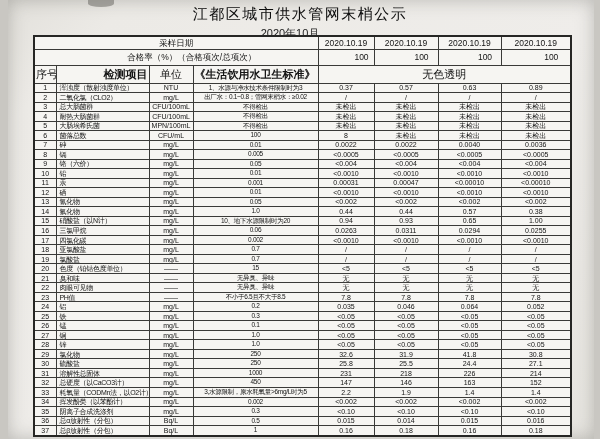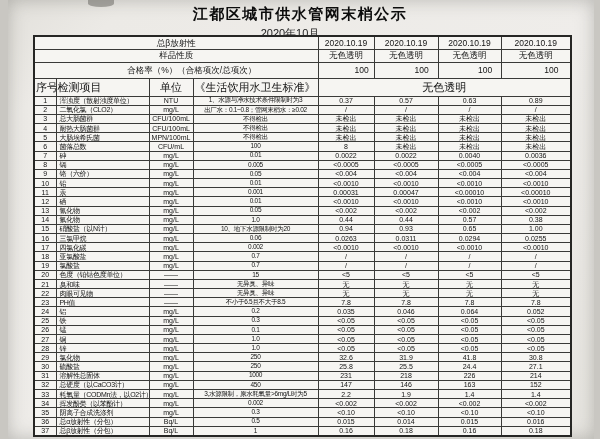--- a/index.html
+++ b/index.html
@@ -14,21 +14,21 @@
     position:absolute; left:8px; top:0; width:586px; height:439px;
     background:linear-gradient(135deg,#e2e0db 0%, #eceae6 12%, #efedea 60%, #e6e4df 100%);
     box-shadow:inset 0 0 18px rgba(90,88,84,.35);
   }
   .smudge {
     position:absolute; left:88px; top:0; width:26px; height:7px;
     background:#6d6b66; border-radius:0 0 60% 60%; opacity:.55;
   }
   .title {
     position:absolute; top:5px; left:0; width:600px;
-    text-align:center; font-size:15px; font-weight:bold;
+    text-align:center; font-size:15px; font-weight:normal;
     letter-spacing:1.5px; color:#0c0c0c;
   }
   .subtitle {
     position:absolute; top:26px; left:0; width:580px;
     text-align:center; font-size:11px; color:#222;
   }
   table {
     position:absolute; left:33px; top:35px;
     width:537px; height:402px;
     border-collapse:collapse; table-layout:fixed;
@@ -41,21 +41,21 @@
     font-size:7px; line-height:1;
     padding:0 1px;
     white-space:nowrap; overflow:hidden;
     color:#141414;
   }
   tr.hr td { height:13px; font-size:8.5px; }
   tr.hr4 td { height:16px; font-size:8.5px;padding-left:32px; }
   tr.ch td { height:18px; font-size:11px; }
   td.item { text-align:left; padding-left:3px; letter-spacing:-0.3px; }
   td.std  { font-size:6.5px; letter-spacing:-0.3px; }
-  td.itemh, td.stdh { text-align:left; }
+  td.itemh, td.stdh { text-align:right;font-weight:bold; }
 </style>
 </head>
 <body>
 
 <div class="paper"></div>
 <div class="smudge"></div>
 
 <div class="title">江都区城市供水管网末梢公示</div>
 <div class="subtitle">2020年10月</div>
 
@@ -65,32 +65,25 @@
       <col style="width:93px">
       <col style="width:44px">
       <col style="width:125px">
     <col style="width:56px">
       <col style="width:64px">
       <col style="width:63px">
       <col style="width:70px">
   </colgroup>
   <tbody>
       <tr class="hr">
-        <td colspan="4">总β放射性</td>
+        <td colspan="4">采样日期</td>
         <td>2020.10.19</td>
         <td>2020.10.19</td>
         <td>2020.10.19</td>
         <td>2020.10.19</td>
-      </tr>
-      <tr class="hr">
-        <td colspan="4">样品性质</td>
-        <td>无色透明</td>
-        <td>无色透明</td>
-        <td>无色透明</td>
-        <td>无色透明</td>
       </tr>
       <tr class="hr4">
         <td colspan="4">合格率（%）（合格项次/总项次）</td>
         <td>100</td>
         <td>100</td>
         <td>100</td>
         <td>100</td>
       </tr>
       <tr class="ch">
         <td>序号</td>

